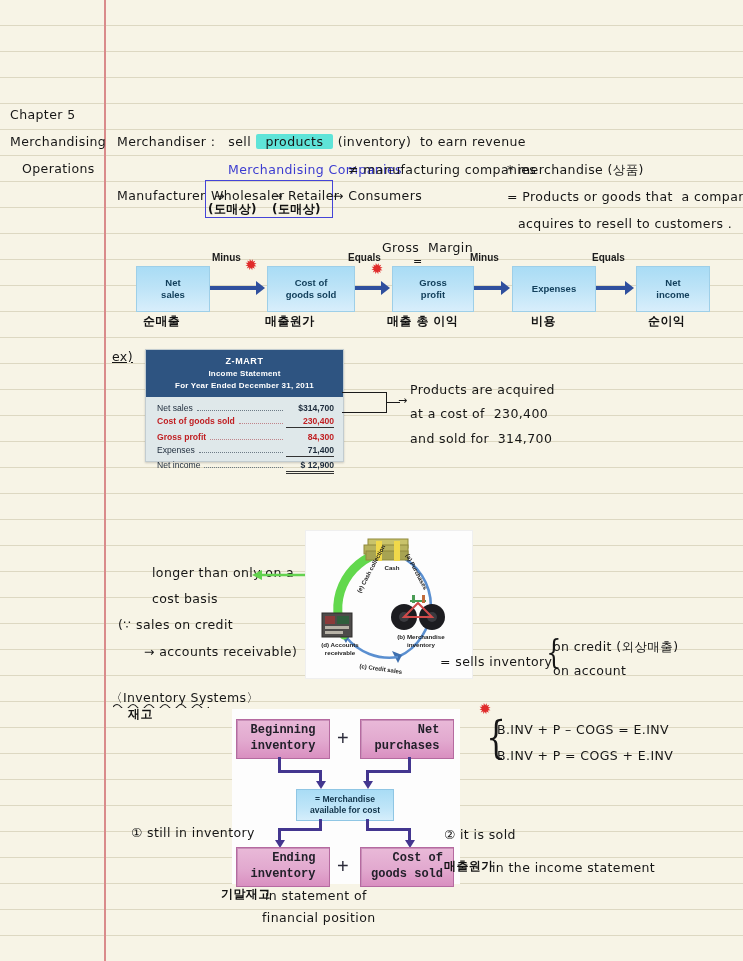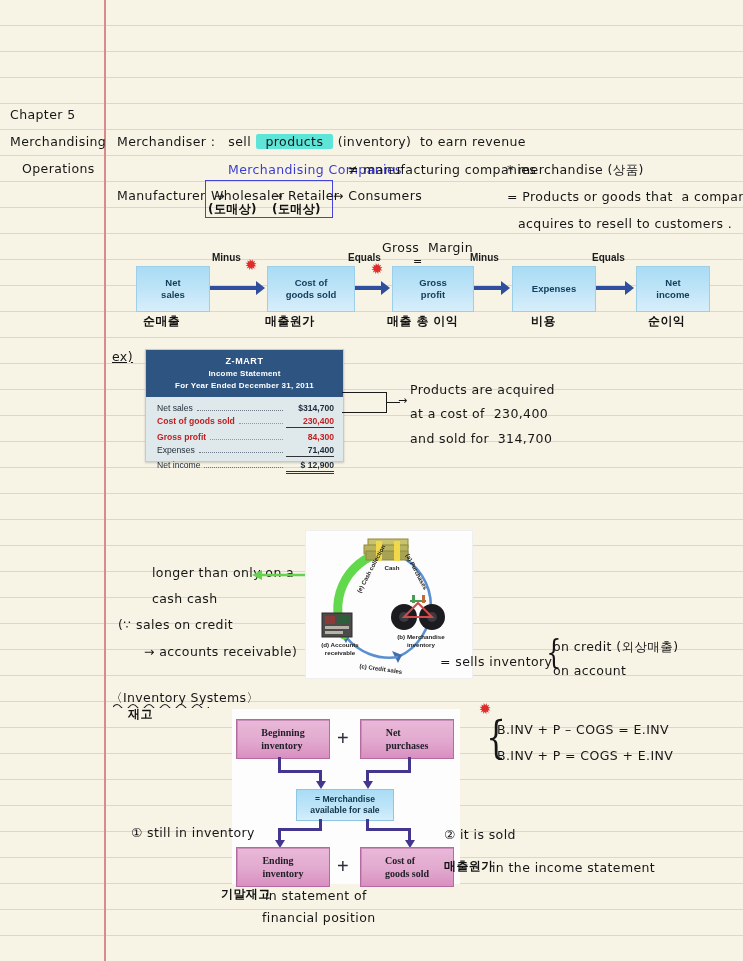--- a/index.html
+++ b/index.html
@@ -123,23 +123,23 @@
   }
   
   #invdiag{
     position:absolute;left:232px;top:709px;width:228px;height:175px;
     background:#fdfdfd;
   }
   .pbox{
     position:absolute;
     background:linear-gradient(to bottom,#e9b9d8 0%,#e2a9cf 55%,#d98fc0 100%);
     border:1px solid #b56aa0;
-    color:#22202a;font-size:10px;font-weight:700;text-align:left;
+    color:#22202a;font-size:12px;font-weight:700;text-align:right;
     display:flex;align-items:center;justify-content:center;line-height:1.3;
-    font-family:Liberation Serif, serif;
+    font-family:Liberation Mono, monospace;
     box-shadow:1px 1px 0 #c98fb8 inset;
   }
   .bbox{
     position:absolute;
     background:linear-gradient(to bottom,#a9dcf5 0%,#bfe5f8 60%,#d5eefb 100%);
     border:1px solid #8fc6e4;
     color:#12344a;font-size:8.6px;font-weight:700;text-align:center;
     display:flex;align-items:center;justify-content:center;line-height:1.3;
     font-family:"Liberation Sans", sans-serif;
   }
@@ -267,21 +267,21 @@
   <div class="leader" style="left:386px;top:392px;width:1.3px;height:21px;"></div>
   <div class="leader" style="left:386px;top:402px;width:14px;height:1.3px;"></div>
   <div class="hw" style="left:398px;top:395px;font-size:11px;">→</div>
 
   <div class="hw" style="left:410px;top:383px;">Products are acquired</div>
   <div class="hw" style="left:410px;top:407px;">at a cost of  230,400</div>
   <div class="hw" style="left:410px;top:432px;">and sold for  314,700</div>
 
 
   <div class="hw" style="left:128px;top:566px;margin-left:24px;">longer than only on a</div>
-  <div class="hw" style="left:152px;top:592px;">cash cash</div>
+  <div class="hw" style="left:152px;top:592px;">cost basis</div>
   <div class="hw" style="left:118px;top:618px;">(∵ sales on credit</div>
   <div class="hw" style="left:144px;top:645px;">→ accounts receivable)</div>
 
   <svg style="position:absolute;left:250px;top:565px;" width="62" height="20">
     <line x1="60" y1="10" x2="10" y2="10" stroke="#63d24f" stroke-width="2.4"></line>
     <polygon points="2,10 12,5 12,15" fill="#63d24f"></polygon>
   </svg>
 
   <div id="cycle">
     <svg width="166" height="147">
@@ -358,21 +358,21 @@
     <div class="pa" style="left:46px;top:61px;width:44px;height:3px;"></div>
     <div class="pa" style="left:87px;top:61px;width:3px;height:13px;"></div>
     <div class="pahead" style="left:84px;top:72px;"></div>
 
     <div class="pa" style="left:176px;top:48px;width:3px;height:16px;"></div>
     <div class="pa" style="left:134px;top:61px;width:45px;height:3px;"></div>
     <div class="pa" style="left:134px;top:61px;width:3px;height:13px;"></div>
     <div class="pahead" style="left:131px;top:72px;"></div>
 
     <div class="bbox" style="left:64px;top:80px;width:96px;height:30px;white-space:pre-line;">= Merchandise
-available for sale</div>
+available for cost</div>
 
     <div class="pa" style="left:87px;top:110px;width:3px;height:12px;"></div>
     <div class="pa" style="left:46px;top:119px;width:44px;height:3px;"></div>
     <div class="pa" style="left:46px;top:119px;width:3px;height:14px;"></div>
     <div class="pahead" style="left:43px;top:131px;"></div>
 
     <div class="pa" style="left:134px;top:110px;width:3px;height:12px;"></div>
     <div class="pa" style="left:134px;top:119px;width:45px;height:3px;"></div>
     <div class="pa" style="left:176px;top:119px;width:3px;height:14px;"></div>
     <div class="pahead" style="left:173px;top:131px;"></div>

